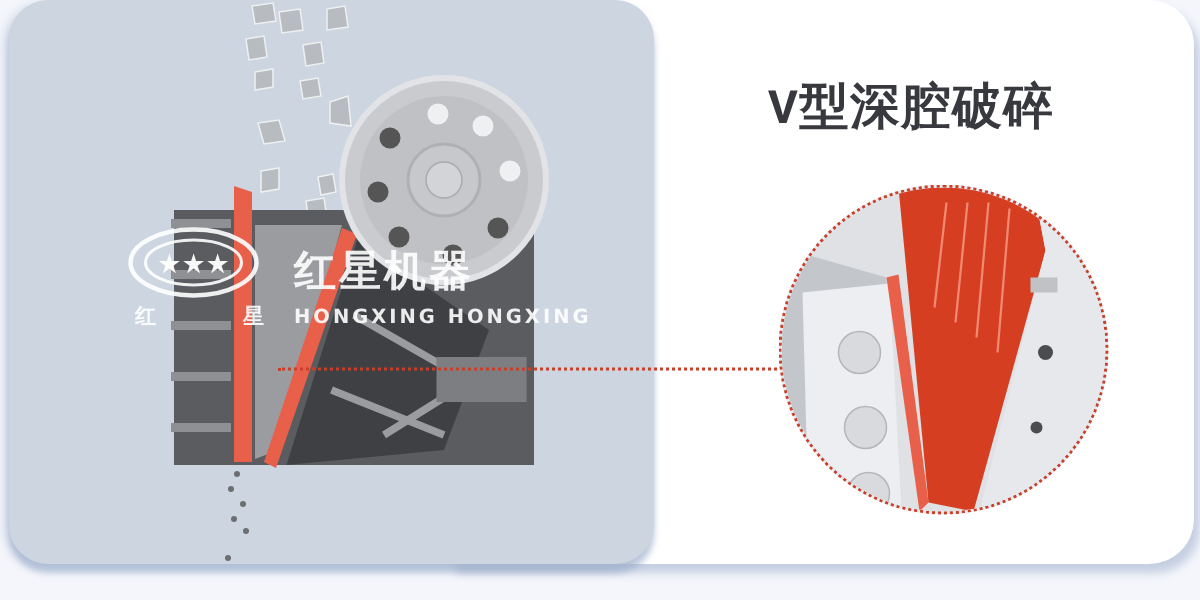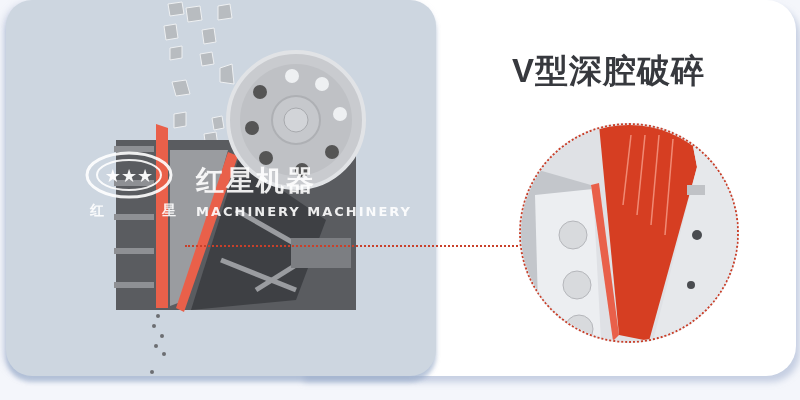--- a/index.html
+++ b/index.html
@@ -15,21 +15,21 @@
     box-shadow: 4px 6px 6px rgba(160,175,205,0.55);
   }
   .card-left {
     position: absolute; left: 6px; top: 0; width: 430px; height: 376px;
     background: #cdd6e0; border-radius: 26px;
     box-shadow: 0 6px 4px rgba(150,170,200,0.6), -3px 2px 6px rgba(180,190,215,0.5);
     overflow: hidden;
   }
   .title {
     position: absolute; left: 512px; top: 49px;
-    font-family: Liberation Sans, sans-serif; font-weight: bold;
+    font-family: Liberation Mono, monospace; font-weight: bold;
     font-size: 33px; letter-spacing: 1px; color: #37393e;
     white-space: nowrap;
   }
   .dotline {
     position: absolute; left: 185px; top: 245px; width: 340px; height: 0;
     border-top: 2px dotted #c9402a;
   }
   .zoom-circle {
     position: absolute; left: 519px; top: 123px; width: 216px; height: 216px;
     border-radius: 50%; border: 2px dotted #c9402a; overflow: hidden;
@@ -115,21 +115,21 @@
   
   <div class="logo-wm">
     <svg width="90" height="50" style="position:absolute;left:0;top:0">
       <ellipse cx="45" cy="25" rx="42" ry="22" fill="none" stroke="rgba(255,255,255,0.9)" stroke-width="3"></ellipse>
       <ellipse cx="45" cy="25" rx="32" ry="15" fill="none" stroke="rgba(255,255,255,0.9)" stroke-width="2"></ellipse>
       <text x="45" y="32" text-anchor="middle" font-size="18" fill="rgba(255,255,255,0.95)">★★★</text>
     </svg>
     <span class="wm-text" style="left:6px;top:52px;font-size:14px">红</span>
     <span class="wm-text" style="left:78px;top:52px;font-size:14px">星</span>
     <span class="wm-text" style="left:112px;top:12px;font-size:28px;letter-spacing:2px">红星机器</span>
-    <span class="wm-text" style="left:112px;top:54px;font-size:13px;letter-spacing:2px">MACHINERY MACHINERY</span>
+    <span class="wm-text" style="left:112px;top:54px;font-size:13px;letter-spacing:2px">HONGXING HONGXING</span>
   </div>
 </div>
 
 <div class="title">V型深腔破碎</div>
 
 <div class="dotline"></div>
 
 <div class="zoom-circle">
   <svg width="216" height="216" viewBox="0 0 216 216">
     <rect width="216" height="216" fill="#dfe1e5"></rect>

